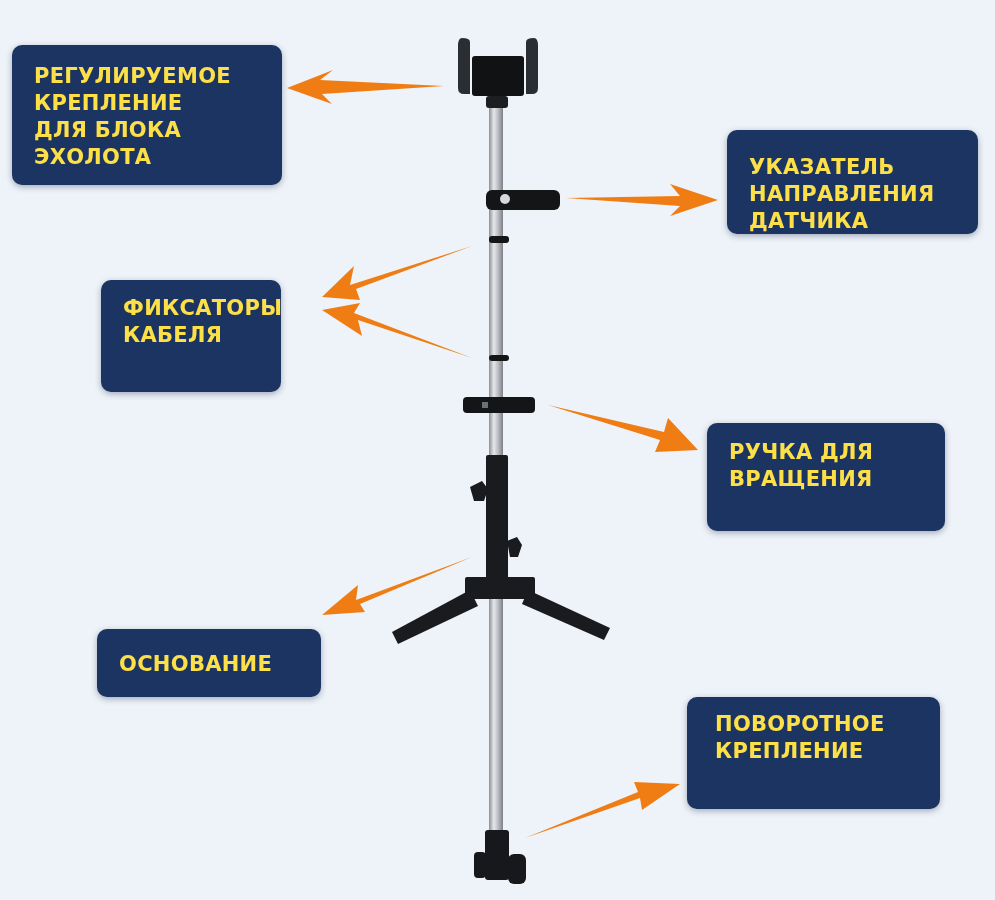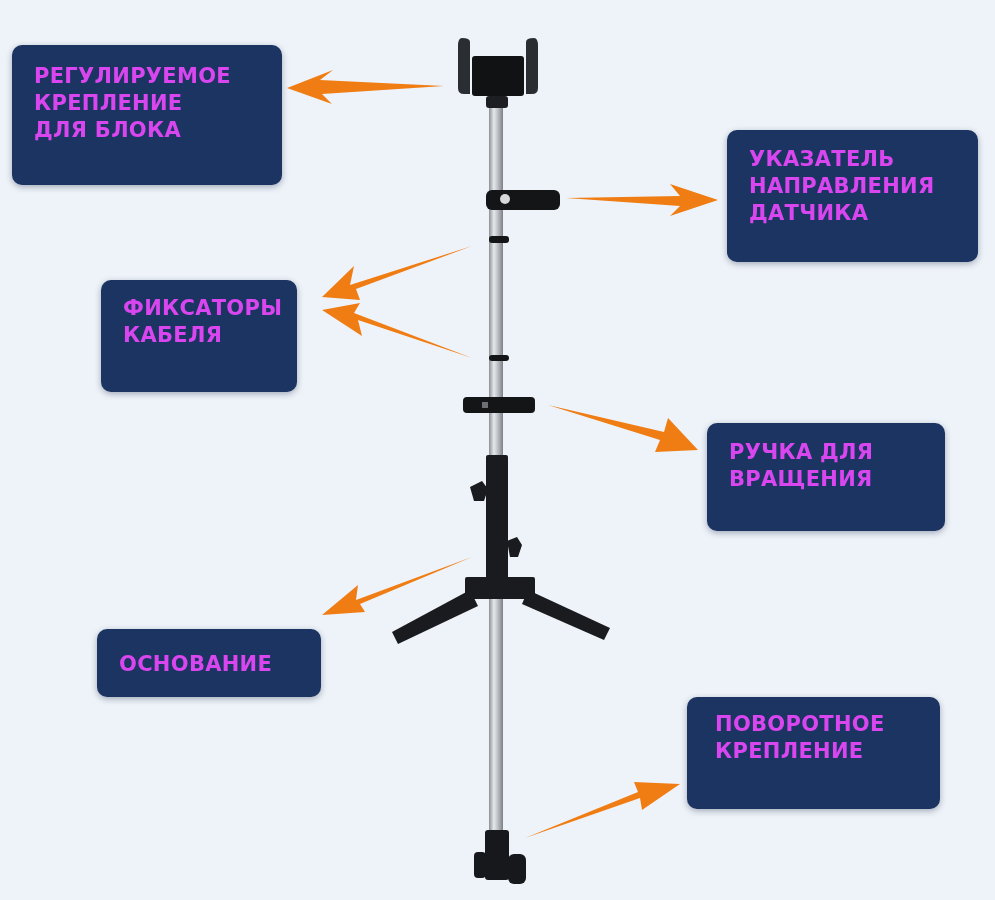--- a/index.html
+++ b/index.html
@@ -6,21 +6,21 @@
   body {
     width: 995px; height: 900px; position: relative; overflow: hidden;
     background: #eef3f9;
     font-family: "DejaVu Sans", "Liberation Sans", sans-serif;
   }
   .label-box {
     position: absolute;
     background: #1c3461;
     border-radius: 10px;
     box-shadow: 0 2px 6px rgba(20, 35, 70, 0.35);
-    color: #d946ef;
+    color: #fde047;
     font-weight: bold;
     font-size: 21px;
     line-height: 27px;
     letter-spacing: 0.3px;
     box-sizing: border-box;
     padding: 16px 20px 0 22px;
     white-space: nowrap;
   }
   .label-line { display: block; }
   svg.art { position: absolute; left: 0; top: 0; }
@@ -89,29 +89,30 @@
     <path d="M472 557 L356 600 L358 585 L322 615 L365 612 L360 604 Z"></path>
 
     <path d="M525 838 L640 798 L642 810 L680 784 L634 782 L638 792 Z"></path>
   </g>
 </svg>
 
 <div class="label-box" style="left:12px; top:45px; width:270px; height:140px; padding-top:18px;">
   <span class="label-line">РЕГУЛИРУЕМОЕ</span>
   <span class="label-line">КРЕПЛЕНИЕ</span>
   <span class="label-line">ДЛЯ БЛОКА</span>
+  <span class="label-line">ЭХОЛОТА</span>
 </div>
 
-<div class="label-box" style="left:727px; top:130px; width:251px; height:132px; padding-top:16px;">
+<div class="label-box" style="left:727px; top:130px; width:251px; height:104px; padding-top:24px;">
   <span class="label-line">УКАЗАТЕЛЬ</span>
   <span class="label-line">НАПРАВЛЕНИЯ</span>
   <span class="label-line">ДАТЧИКА</span>
 </div>
 
-<div class="label-box" style="left:101px; top:280px; width:196px; height:112px; padding-top:15px;">
+<div class="label-box" style="left:101px; top:280px; width:180px; height:112px; padding-top:15px;">
   <span class="label-line">ФИКСАТОРЫ</span>
   <span class="label-line">КАБЕЛЯ</span>
 </div>
 
 <div class="label-box" style="left:707px; top:423px; width:238px; height:108px; ">
   <span class="label-line">РУЧКА ДЛЯ</span>
   <span class="label-line">ВРАЩЕНИЯ</span>
 </div>
 
 <div class="label-box" style="left:97px; top:604px; width:224px; height:68px; padding-top:22px;margin-top:25px;">

